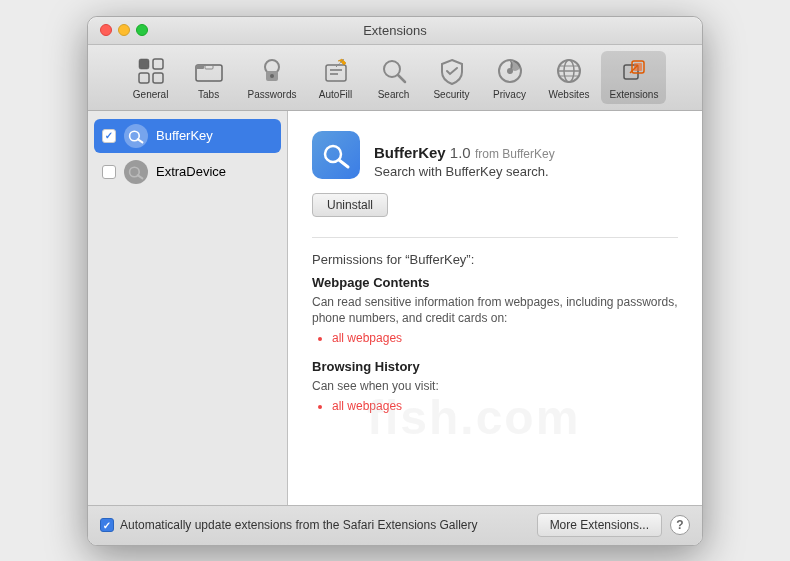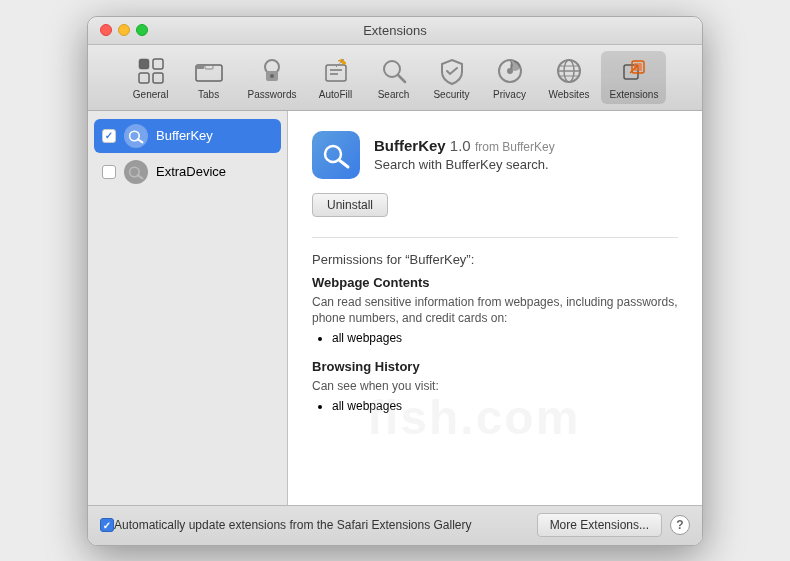--- a/index.html
+++ b/index.html
@@ -182,21 +182,21 @@
     .detail-panel {
       flex: 1;
       background: white;
       padding: 20px 24px;
       overflow-y: auto;
       position: relative;
     }
 
     .extension-header {
       display: flex;
-      align-items: center;
+      align-items: flex-end;
       gap: 14px;
       margin-bottom: 14px;
     }
     .extension-big-icon {
       width: 48px;
       height: 48px;
       border-radius: 10px;
       background: linear-gradient(135deg, #5b9de0, #3b7de6);
       display: flex;
       align-items: center;
@@ -266,21 +266,21 @@
       color: #555;
       margin-bottom: 4px;
       line-height: 1.4;
     }
     .permission-list {
       list-style: disc;
       padding-left: 20px;
     }
     .permission-list li {
       font-size: 12px;
-      color: #000000;
+      color: #ef4444;
     }
 
     
     .watermark {
       position: absolute;
       bottom: 60px;
       left: 50%;
       transform: translateX(-60%);
       font-size: 48px;
       font-weight: 900;
@@ -297,21 +297,21 @@
       border-top: 1px solid #b8b8b8;
       padding: 8px 12px;
       display: flex;
       align-items: center;
       justify-content: space-between;
       height: 40px;
     }
     .auto-update-label {
       display: flex;
       align-items: center;
-      gap: 0;
+      gap: 6px;
       font-size: 12px;
       color: #333;
     }
     .auto-update-checkbox {
       width: 14px;
       height: 14px;
       border-radius: 3px;
       background: #3b7de6;
       border: 1.5px solid #2a65c0;
       display: flex;

